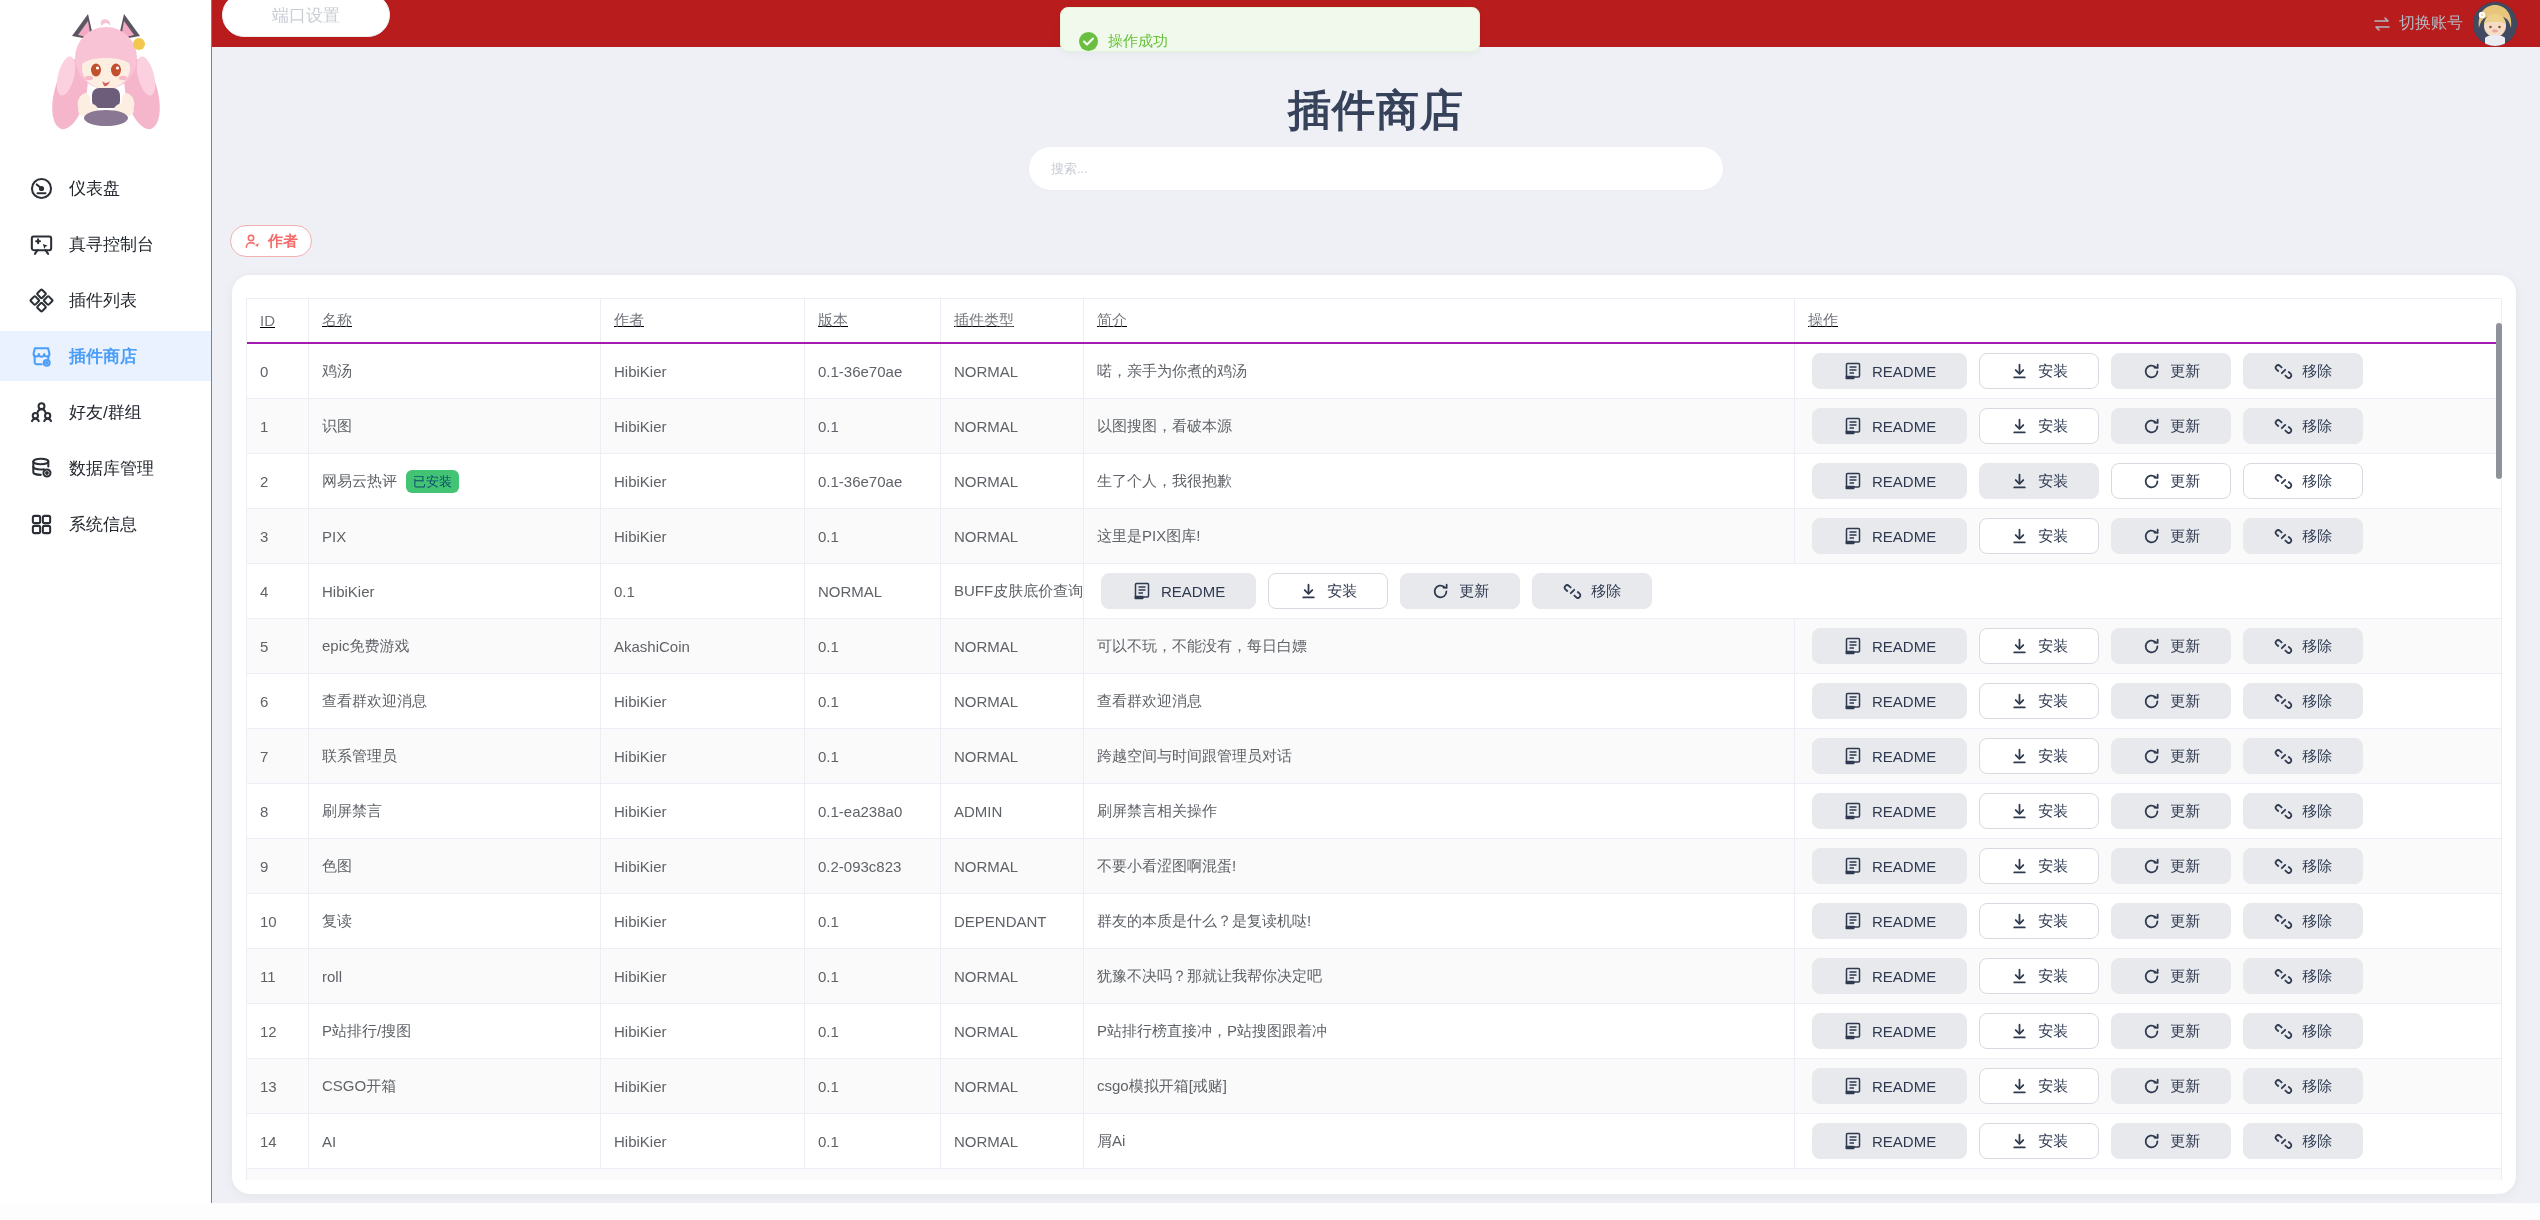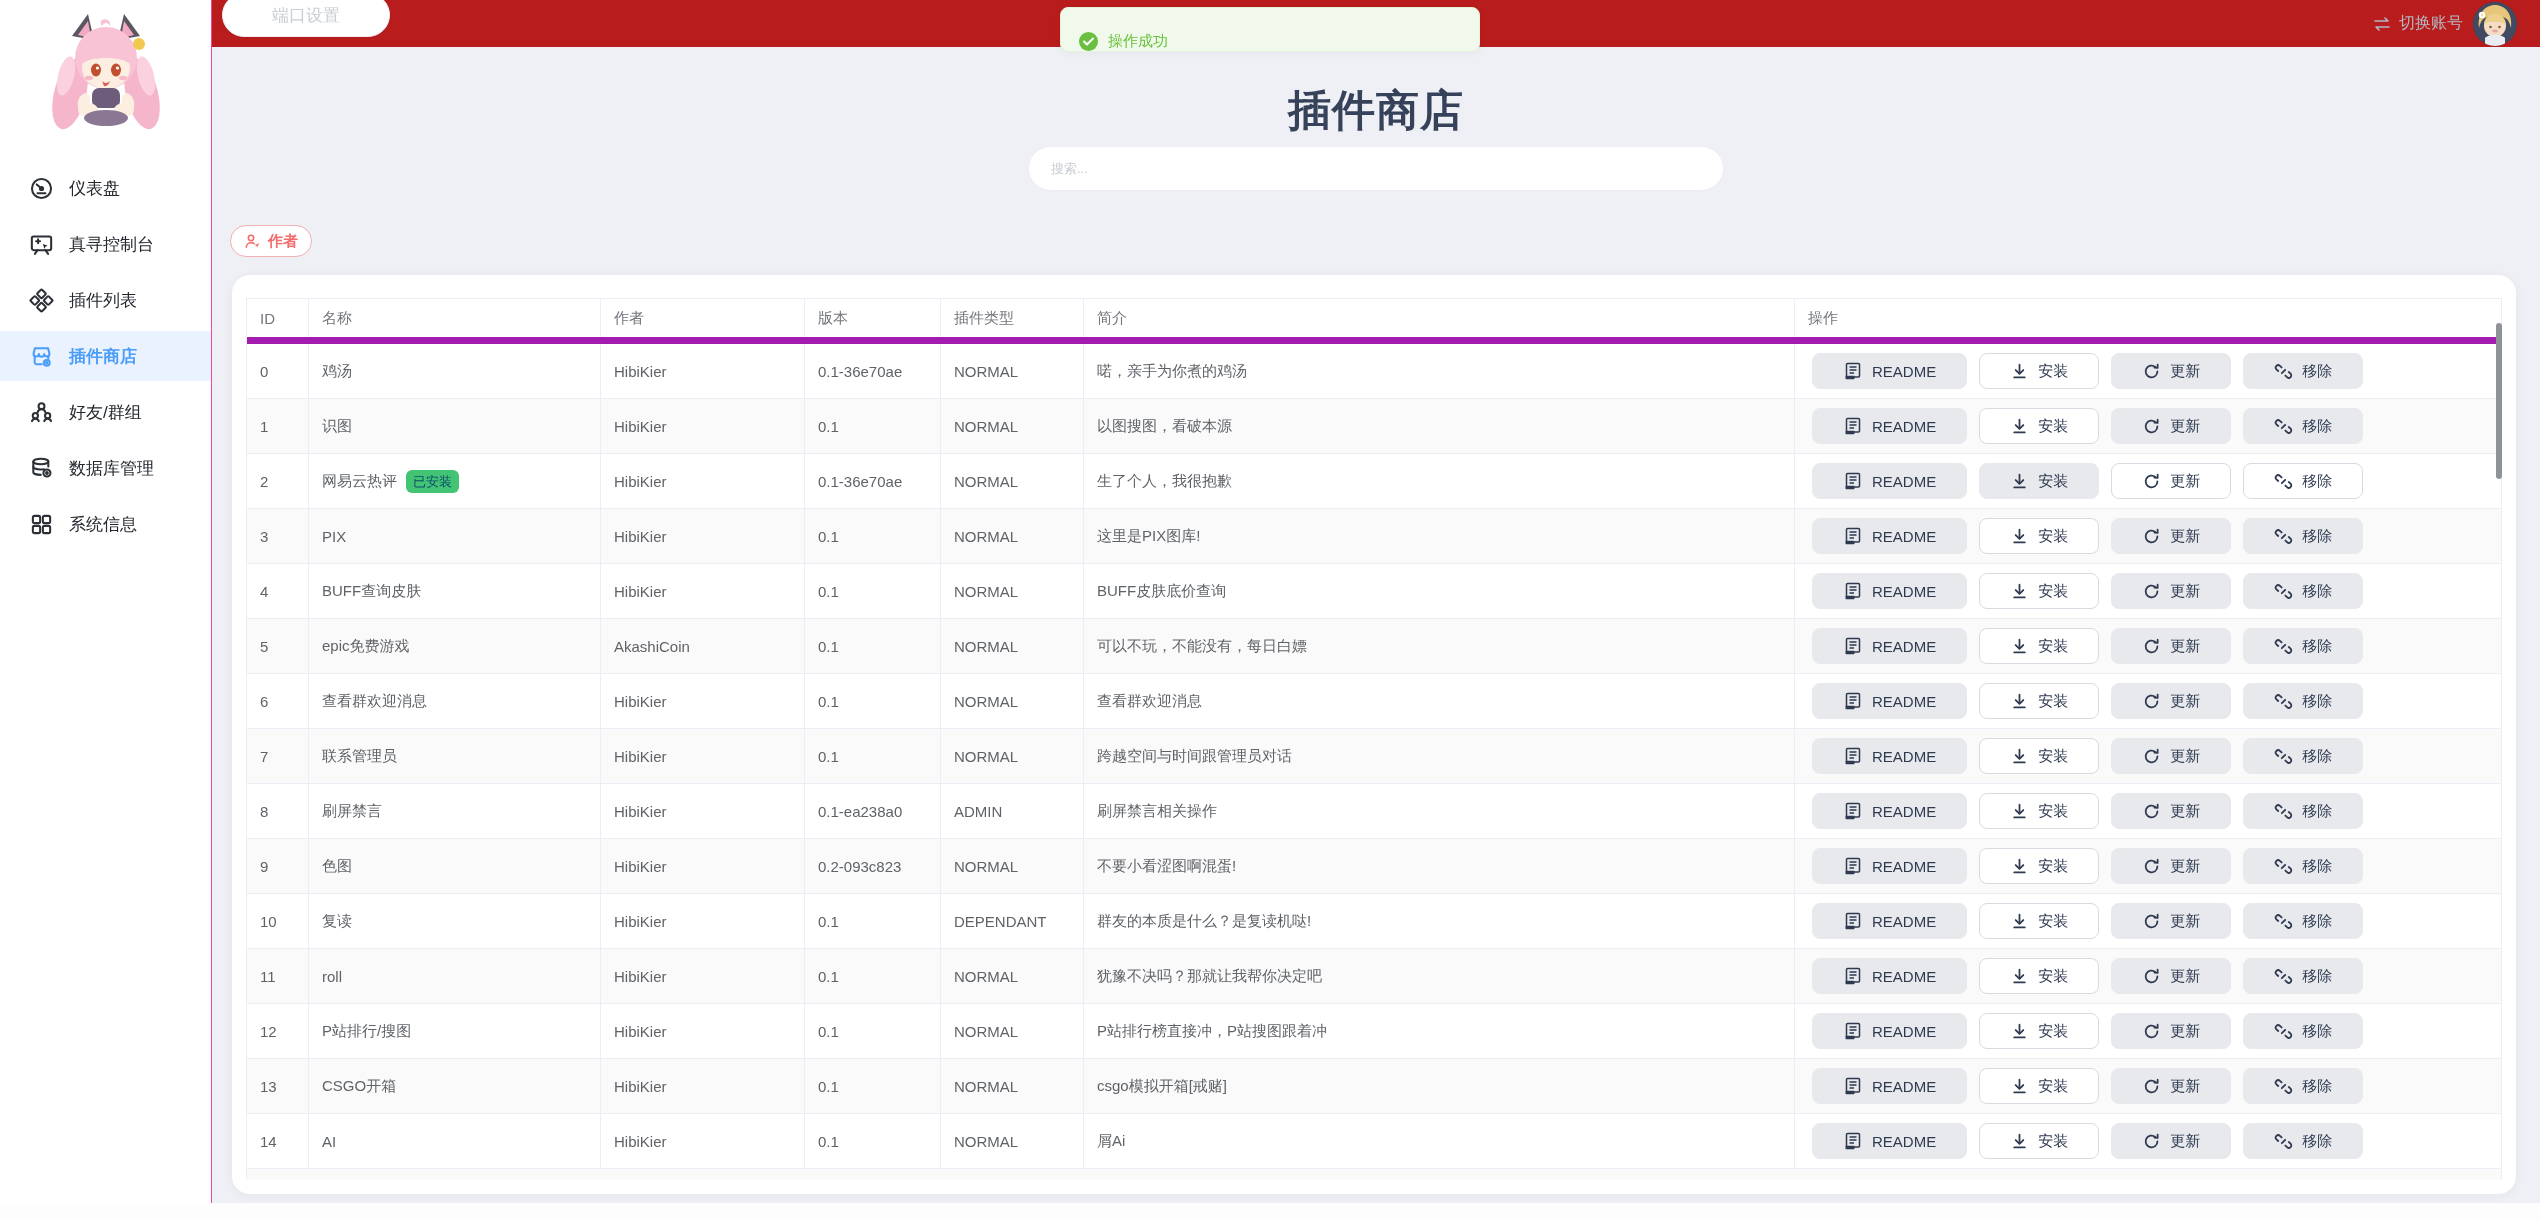--- a/index.html
+++ b/index.html
@@ -44,21 +44,21 @@
   .author-btn{position:absolute;left:18px;top:178px;height:32px;border-radius:17px;background:#fff;
               border:1px solid #f3b0b0;color:#f56c6c;font-size:15px;font-weight:bold;display:flex;
               align-items:center;gap:7px;padding:0 13px;cursor:pointer;}
   .author-btn svg{stroke:#f56c6c;}
 
   
   .card{position:absolute;left:20px;top:228px;width:2284px;height:919px;background:#fff;border-radius:18px;
         box-shadow:0 2px 12px rgba(30,40,80,.05);padding:23px 14px 14px 14px;}
   .twrap{width:2256px;height:882px;overflow:hidden;border:1px solid #ebeef5;border-bottom:none;}
   .trow,.thead{display:grid;grid-template-columns:62px 292px 204px 136px 143px 711px 1fr;}
-  .thead{height:45px;border-bottom:7px solid #a21caf;}
+  .thead{height:45px;border-bottom:2px solid #a21caf;text-decoration:underline;}
   .th{display:flex;align-items:center;padding-left:13px;color:#73767d;font-size:15px;border-right:1px solid #ebeef5;}
   .th:last-child,.td:last-child{border-right:none;}
   .trow{height:55px;border-bottom:1px solid #ebeef5;background:#fff;}
   .trow.striped{background:#fafafa;}
   .td{display:flex;align-items:center;padding-left:13px;color:#5f6368;font-size:15px;border-right:1px solid #ebeef5;overflow:hidden;white-space:nowrap;}
   .td-name{gap:9px;}
   .badge{display:none;background:#42c474;color:#0c4a6e;font-size:13px;line-height:1;padding:5px 7px;border-radius:6px;}
   .trow.installed .badge{display:inline-block;}
   .td-actions{gap:12px;padding-left:17px;}
   .btn{display:inline-flex;align-items:center;justify-content:center;gap:9px;height:36px;padding:0 30px;
@@ -471,24 +471,20 @@
         </svg>
         <span>移除</span>
       </button>
     </div>
   </div>
 
   <div class="trow">
     <div class="td">
                 <span>4</span>
               </div>
-    <div class="td td-name">
-      <span>BUFF查询皮肤</span>
-
-    </div>
     <div class="td">
                 <span>HibiKier</span>
               </div>
     <div class="td">
                 <span>0.1</span>
               </div>
     <div class="td">
                 <span>NORMAL</span>
               </div>
     <div class="td">

